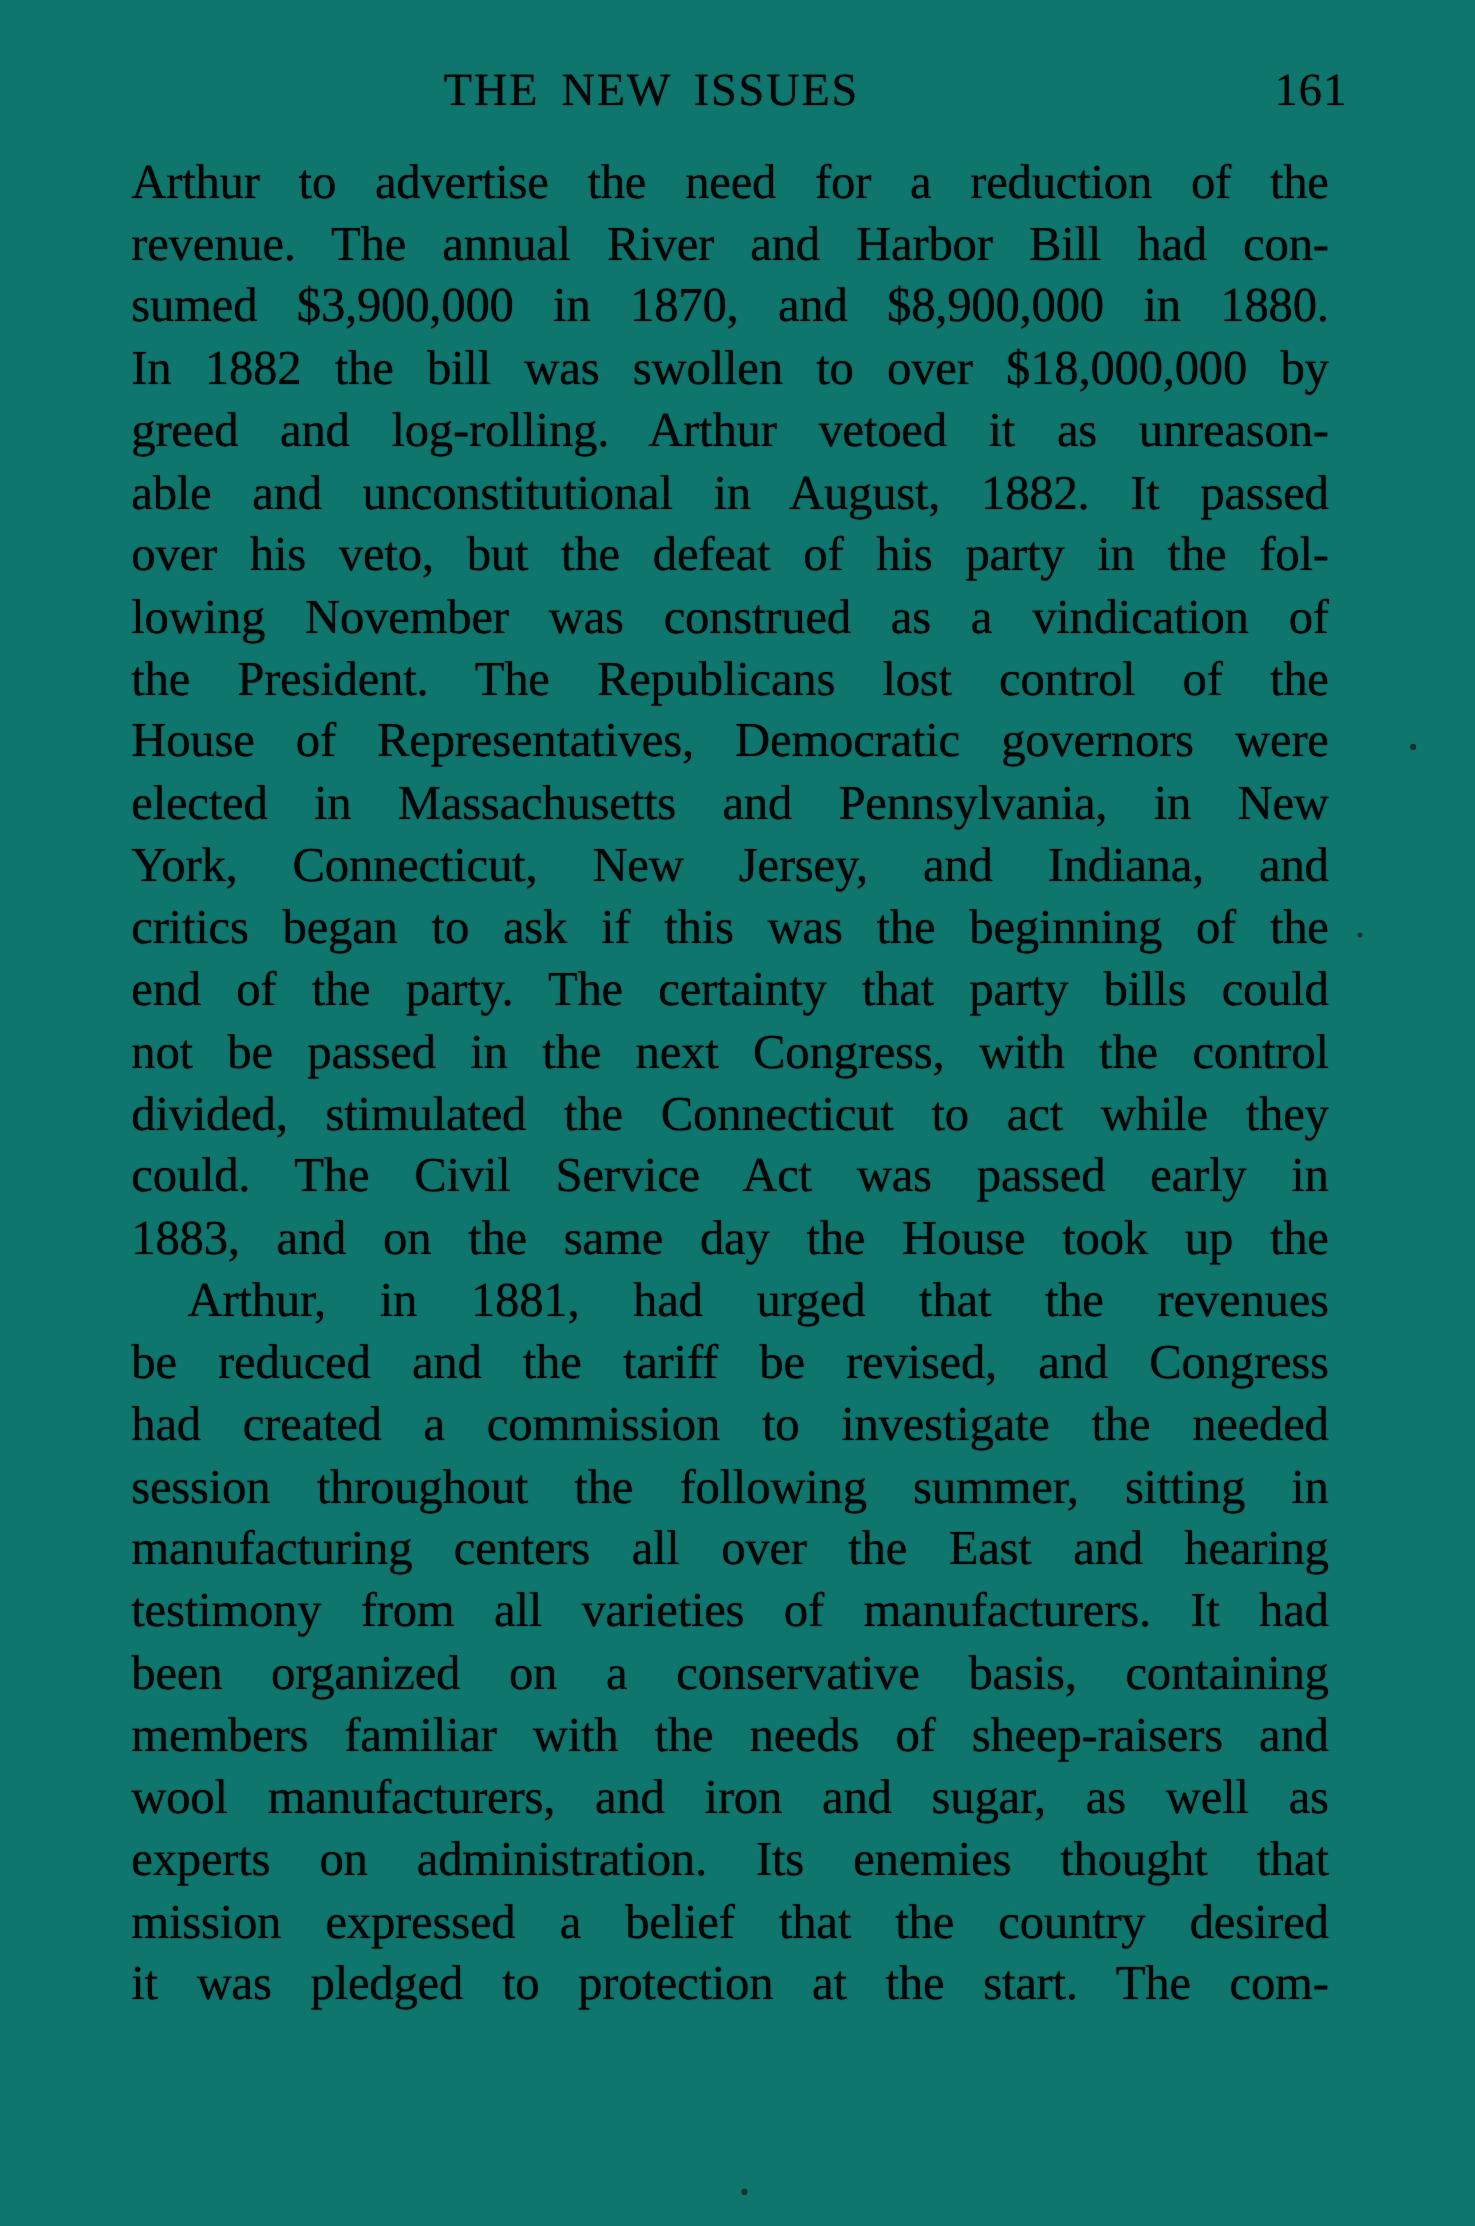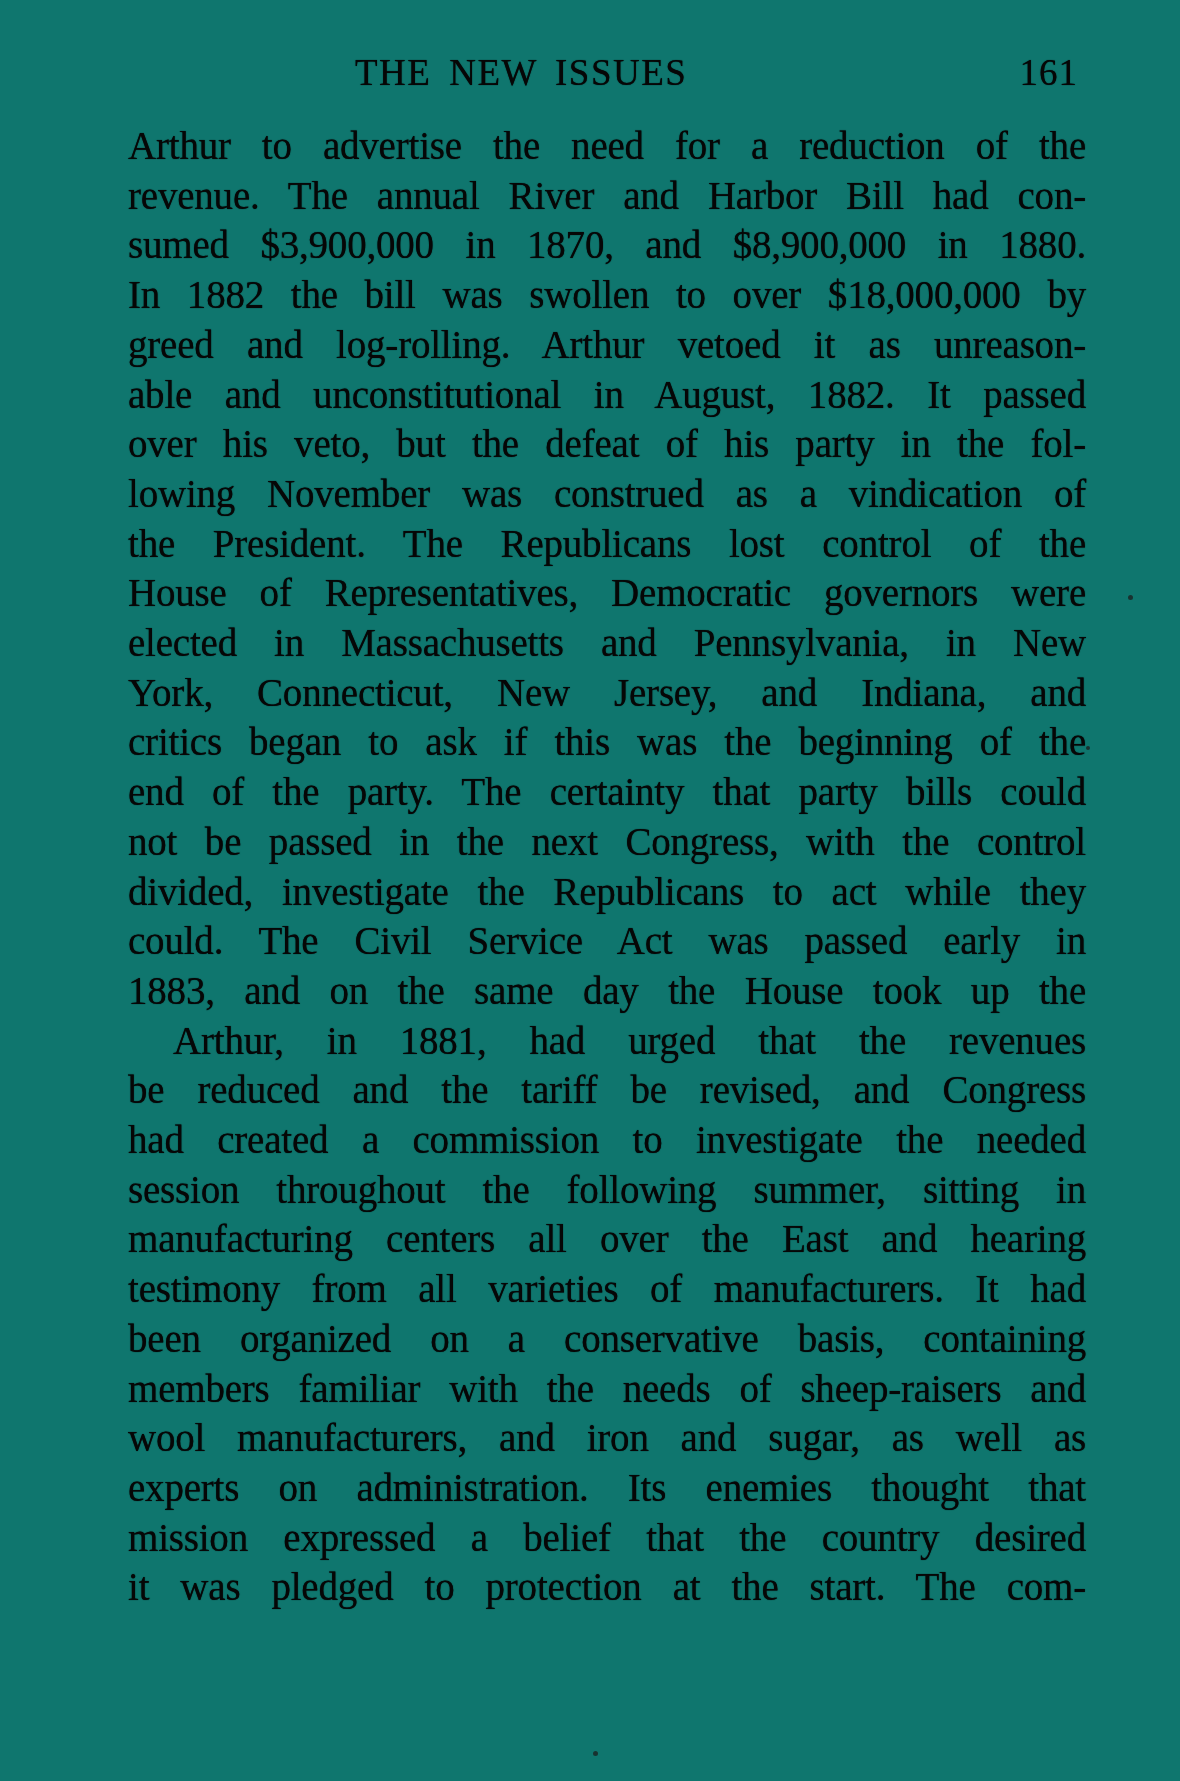--- a/index.html
+++ b/index.html
@@ -36,21 +36,21 @@
   }
   .page-number {
     position: absolute;
     right: 0;
     top: 0;
     letter-spacing: 1px;
   }
   .page-body {
     position: absolute;
     top: 121px;
-    left: 128px;
+    left: 105px;
     width: 958px;
     font-size: 39px;
     line-height: 49.7px;
     letter-spacing: -0.2px;
   }
   .paragraph { margin: 0; }
   .line {
     text-align: justify;
     text-align-last: justify;
     white-space: nowrap;        
@@ -92,21 +92,21 @@
         <div class="line">able and unconstitutional in August, 1882. It passed</div>
         <div class="line">over his veto, but the defeat of his party in the fol-</div>
         <div class="line">lowing November was construed as a vindication of</div>
         <div class="line">the President. The Republicans lost control of the</div>
         <div class="line">House of Representatives, Democratic governors were</div>
         <div class="line">elected in Massachusetts and Pennsylvania, in New</div>
         <div class="line">York, Connecticut, New Jersey, and Indiana, and</div>
         <div class="line">critics began to ask if this was the beginning of the</div>
         <div class="line">end of the party. The certainty that party bills could</div>
         <div class="line">not be passed in the next Congress, with the control</div>
-        <div class="line">divided, investigate the Republicans to act while they</div>
+        <div class="line">divided, stimulated the Connecticut to act while they</div>
         <div class="line">could. The Civil Service Act was passed early in</div>
         <div class="line">1883, and on the same day the House took up the</div>
       </div>
       <div class="paragraph">
         <div class="line indent">Arthur, in 1881, had urged that the revenues</div>
         <div class="line">be reduced and the tariff be revised, and Congress</div>
         <div class="line">had created a commission to investigate the needed</div>
         <div class="line">session throughout the following summer, sitting in</div>
         <div class="line">manufacturing centers all over the East and hearing</div>
         <div class="line">testimony from all varieties of manufacturers. It had</div>

